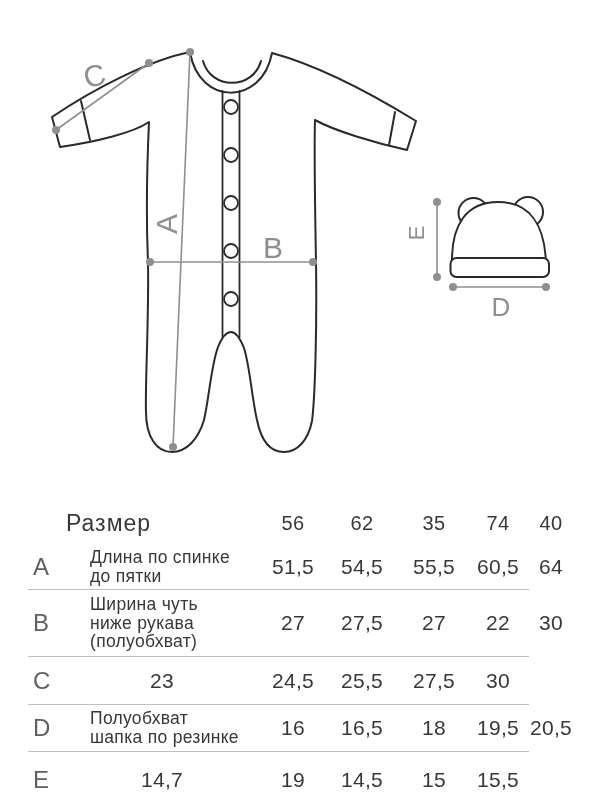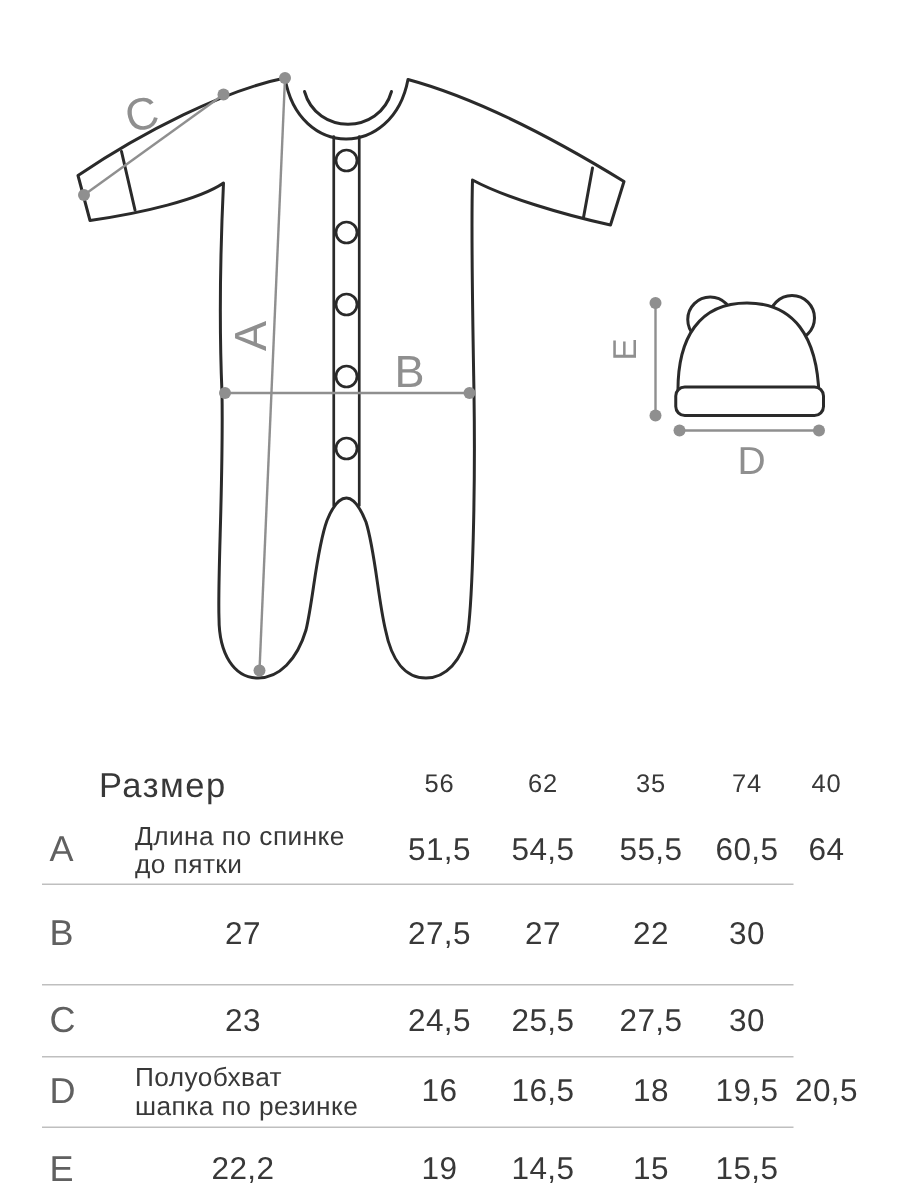--- a/index.html
+++ b/index.html
@@ -19,21 +19,21 @@
     grid-template-columns:38px 192px 70px 68px 76px 52px 54px;
     align-items:center;
   }
   .thead{height:42px;}
   .tbody-row{border-bottom:1px solid #bfbfbf;}
   .cell{min-width:0;}
   .cell.letter{font-size:24px;color:#606060;text-align:left;padding-left:5px;letter-spacing:.5px;}
   .cell.label{font-size:17.5px;line-height:1.07;color:#383838;white-space:pre-line;letter-spacing:.3px;margin-left:24px;}
   .cell.header-label{font-size:23px;letter-spacing:1px;color:#383838;}
   .cell.val{font-size:21px;text-align:center;color:#383838;letter-spacing:.3px;}
-  .cell.hval{font-size:17px;text-align:center;color:#383838;letter-spacing:.5px;}
+  .cell.hval{font-size:20px;text-align:center;color:#383838;letter-spacing:.5px;}
 </style>
 </head>
 <body>
 
 <div class="screen">
 
   <div class="diagram-wrap">
     <svg width="600" height="480" viewBox="0 0 600 480" xmlns="http://www.w3.org/2000/svg">
 
       <g stroke="#2a2a2a" stroke-width="2" fill="#ffffff" stroke-linecap="round" stroke-linejoin="round">
@@ -137,20 +137,23 @@
           <div class="cell label">Длина по спинке
 до пятки</div>
           <div class="cell val">51,5</div>
           <div class="cell val">54,5</div>
           <div class="cell val">55,5</div>
           <div class="cell val">60,5</div>
           <div class="cell val">64</div>
         </div>
         <div class="trow tbody-row" style="height: 66px;">
           <div class="cell letter">B</div>
+          <div class="cell label">Ширина чуть
+ниже рукава
+(полуобхват)</div>
           <div class="cell val">27</div>
           <div class="cell val">27,5</div>
           <div class="cell val">27</div>
           <div class="cell val">22</div>
           <div class="cell val">30</div>
         </div>
         <div class="trow tbody-row" style="height: 47px;">
           <div class="cell letter">C</div>
           <div class="cell val">23</div>
           <div class="cell val">24,5</div>
@@ -163,21 +166,21 @@
           <div class="cell label">Полуобхват
 шапка по резинке</div>
           <div class="cell val">16</div>
           <div class="cell val">16,5</div>
           <div class="cell val">18</div>
           <div class="cell val">19,5</div>
           <div class="cell val">20,5</div>
         </div>
         <div class="trow tbody-row" style="height: 56px;">
           <div class="cell letter">E</div>
-          <div class="cell val">22,2</div>
+          <div class="cell val">14,7</div>
           <div class="cell val">19</div>
           <div class="cell val">14,5</div>
           <div class="cell val">15</div>
           <div class="cell val">15,5</div>
         </div>
       </div>
   </div>
 
 </div>
 

